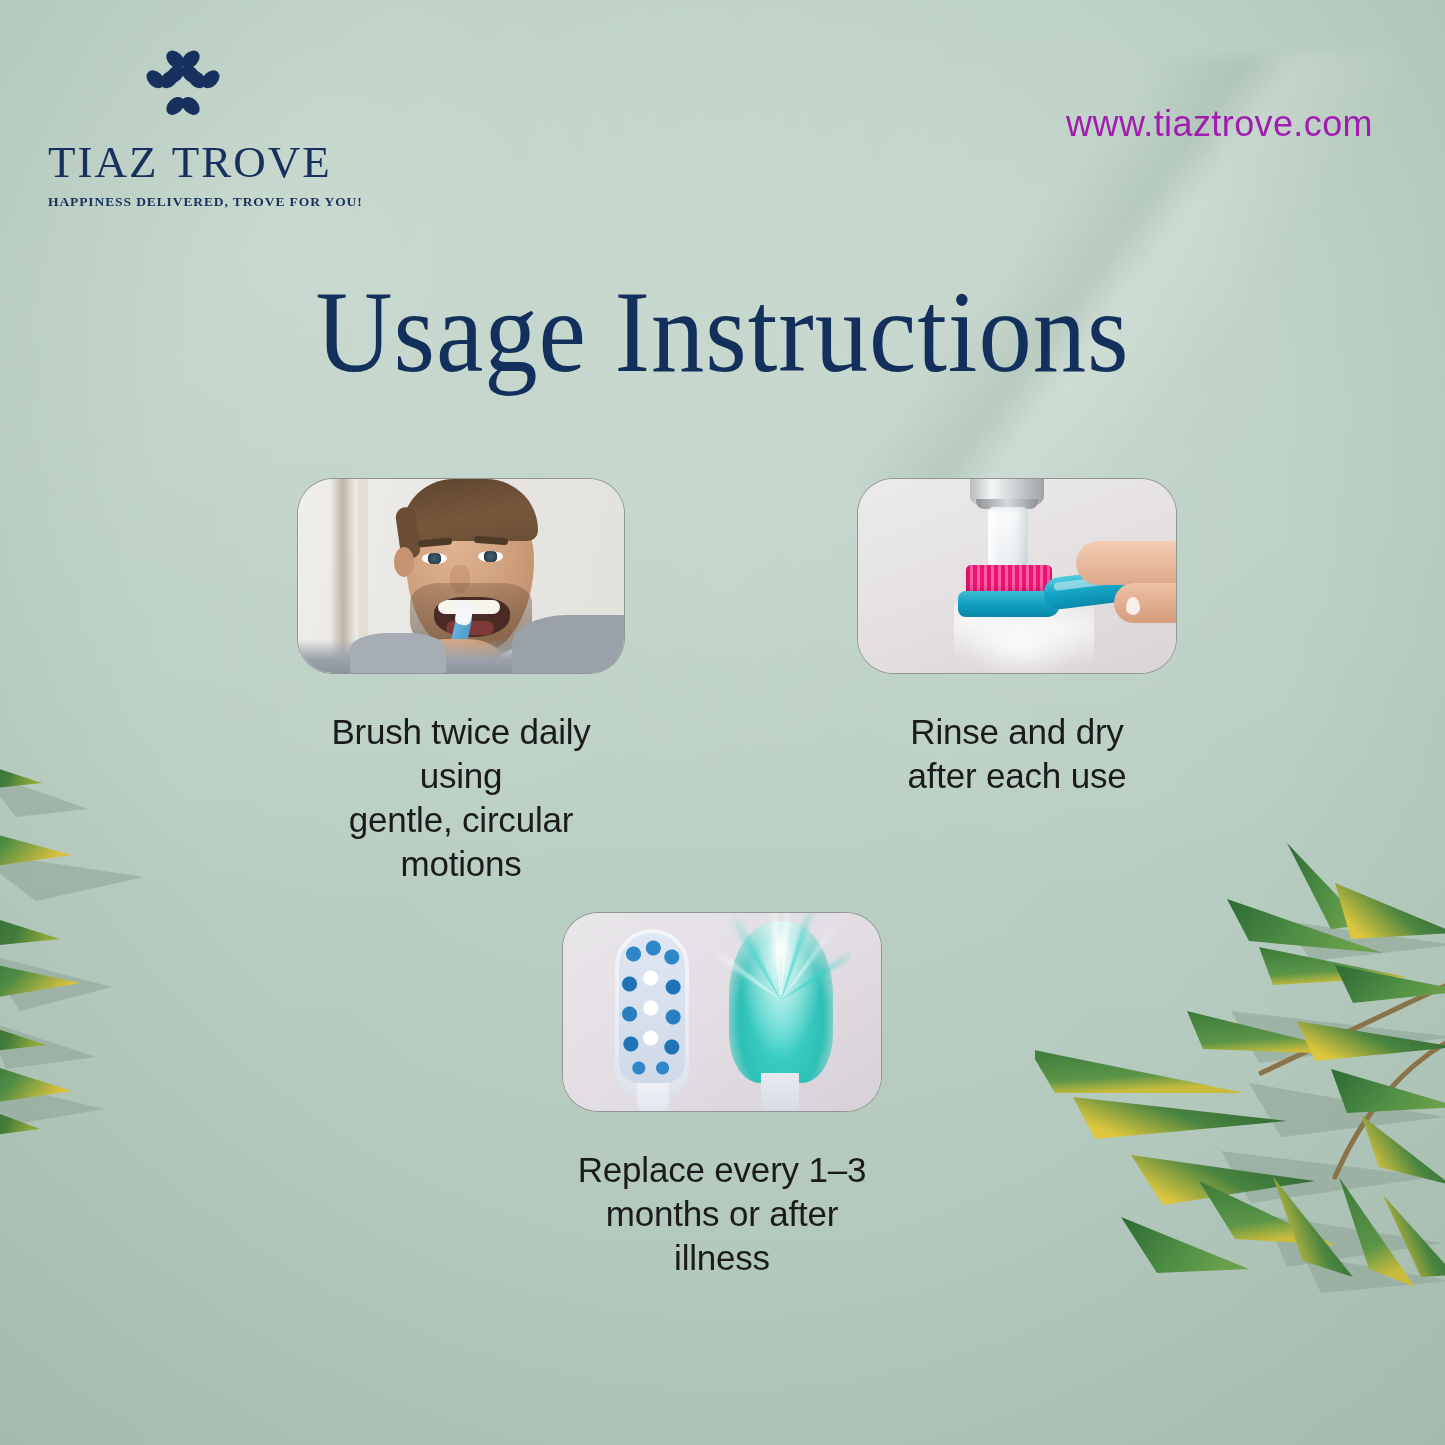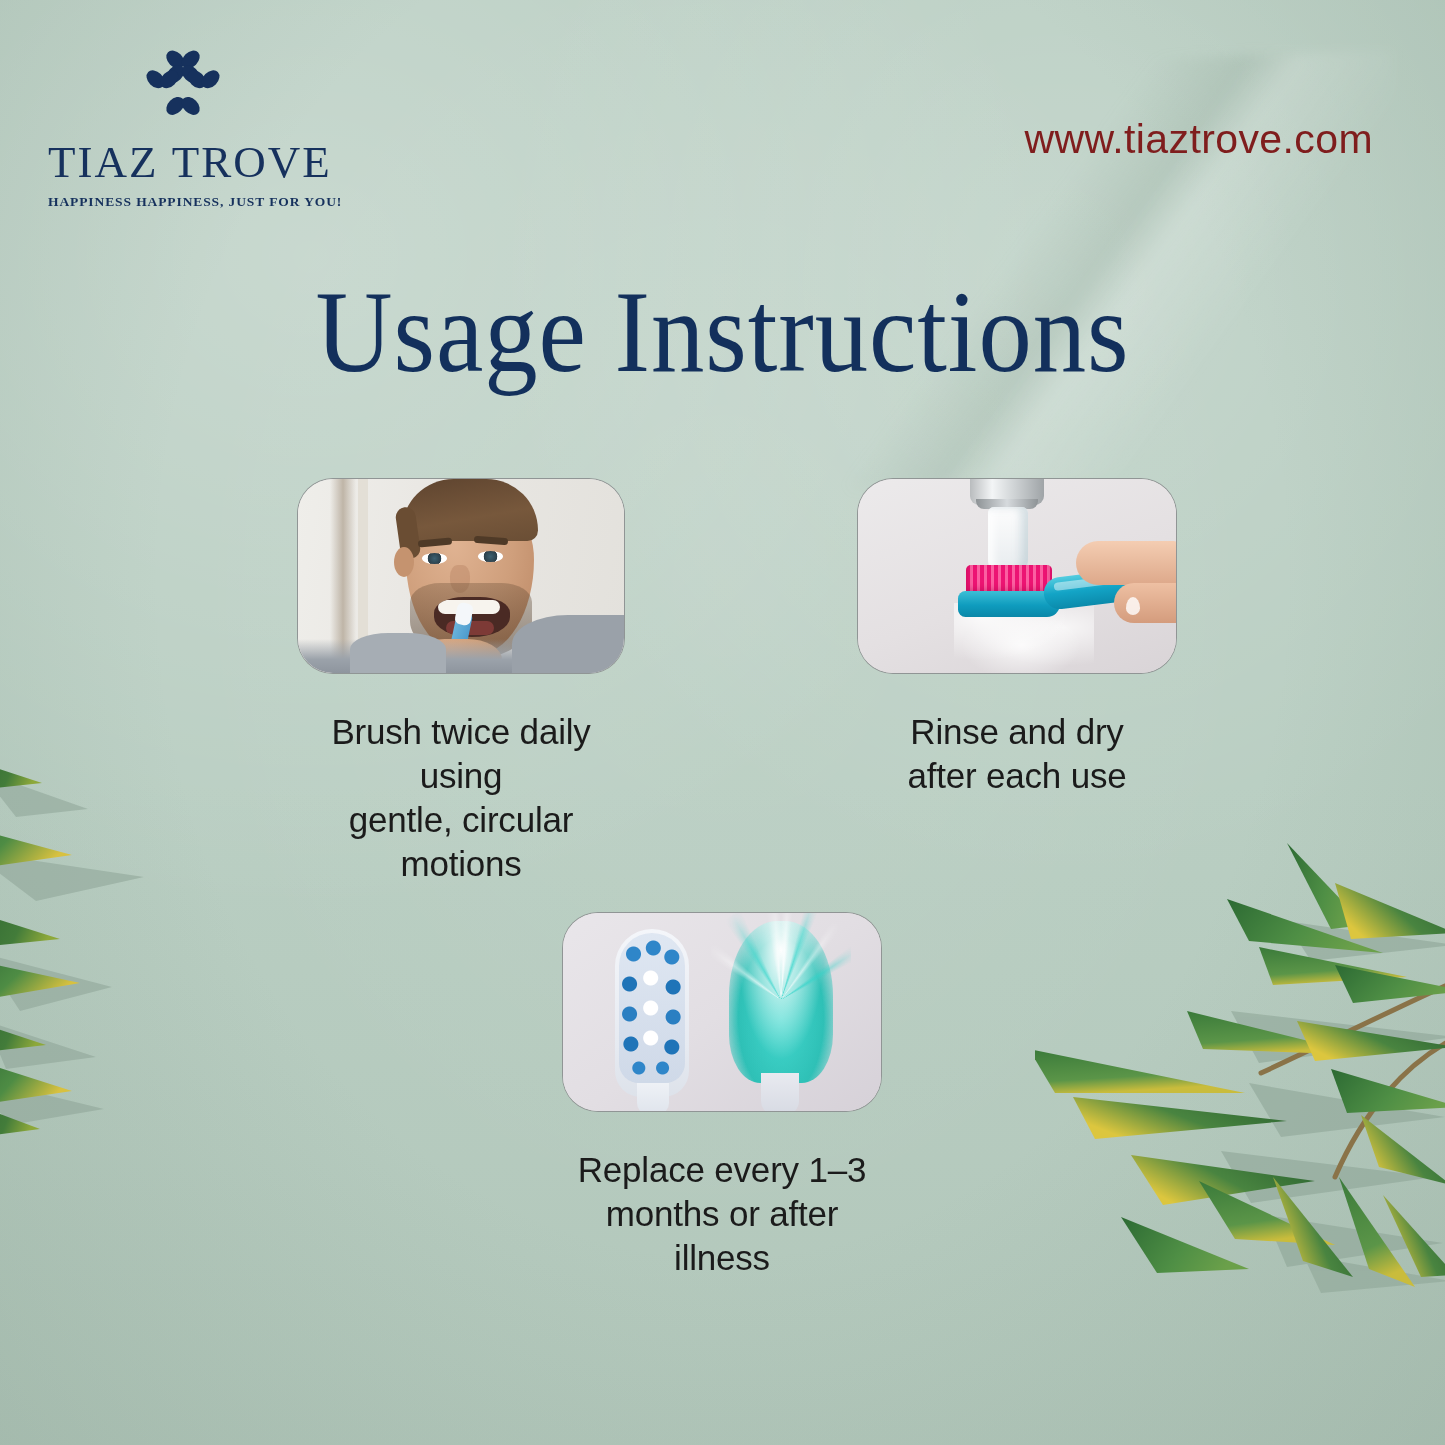--- a/index.html
+++ b/index.html
@@ -85,25 +85,25 @@
     font-size: 13.5px;
     letter-spacing: 0.9px;
     color: #16315d;
     white-space: nowrap;
   }
 
   
   .site-url {
     position: absolute;
     right: 72px;
-    top: 116px;
+    top: 103px;
     font-family: "Liberation Sans", sans-serif;
-    font-size: 41px;
+    font-size: 36px;
     letter-spacing: 0.4px;
-    color: #7f1d1d;
+    color: #a21caf;
     white-space: nowrap;
   }
 
   
   .page-title {
     position: absolute;
     left: 0;
     top: 272px;
     width: 100%;
     text-align: center;
@@ -325,21 +325,21 @@
 
         <g transform="translate(50,74)">
           <ellipse cx="-9" cy="-2" rx="8.5" ry="12" transform="rotate(45 -9 -2)"></ellipse>
           <ellipse cx="9" cy="-2" rx="8.5" ry="12" transform="rotate(-45 9 -2)"></ellipse>
         </g>
       </g>
     </svg>
     <div class="logo-word">
       <span class="cap">TIAZ</span><span>&nbsp;</span><span class="cap">TROVE</span>
     </div>
-    <div class="logo-tag">HAPPINESS HAPPINESS, JUST FOR YOU!</div>
+    <div class="logo-tag">HAPPINESS DELIVERED, TROVE FOR YOU!</div>
   </div>
 
   <div class="site-url">www.tiaztrove.com</div>
 
   <div class="page-title">Usage Instructions</div>
 
   <div class="step" id="step-1">
     <div class="step-card">
       <div class="ph1">
         <div class="wall-edge"></div>

